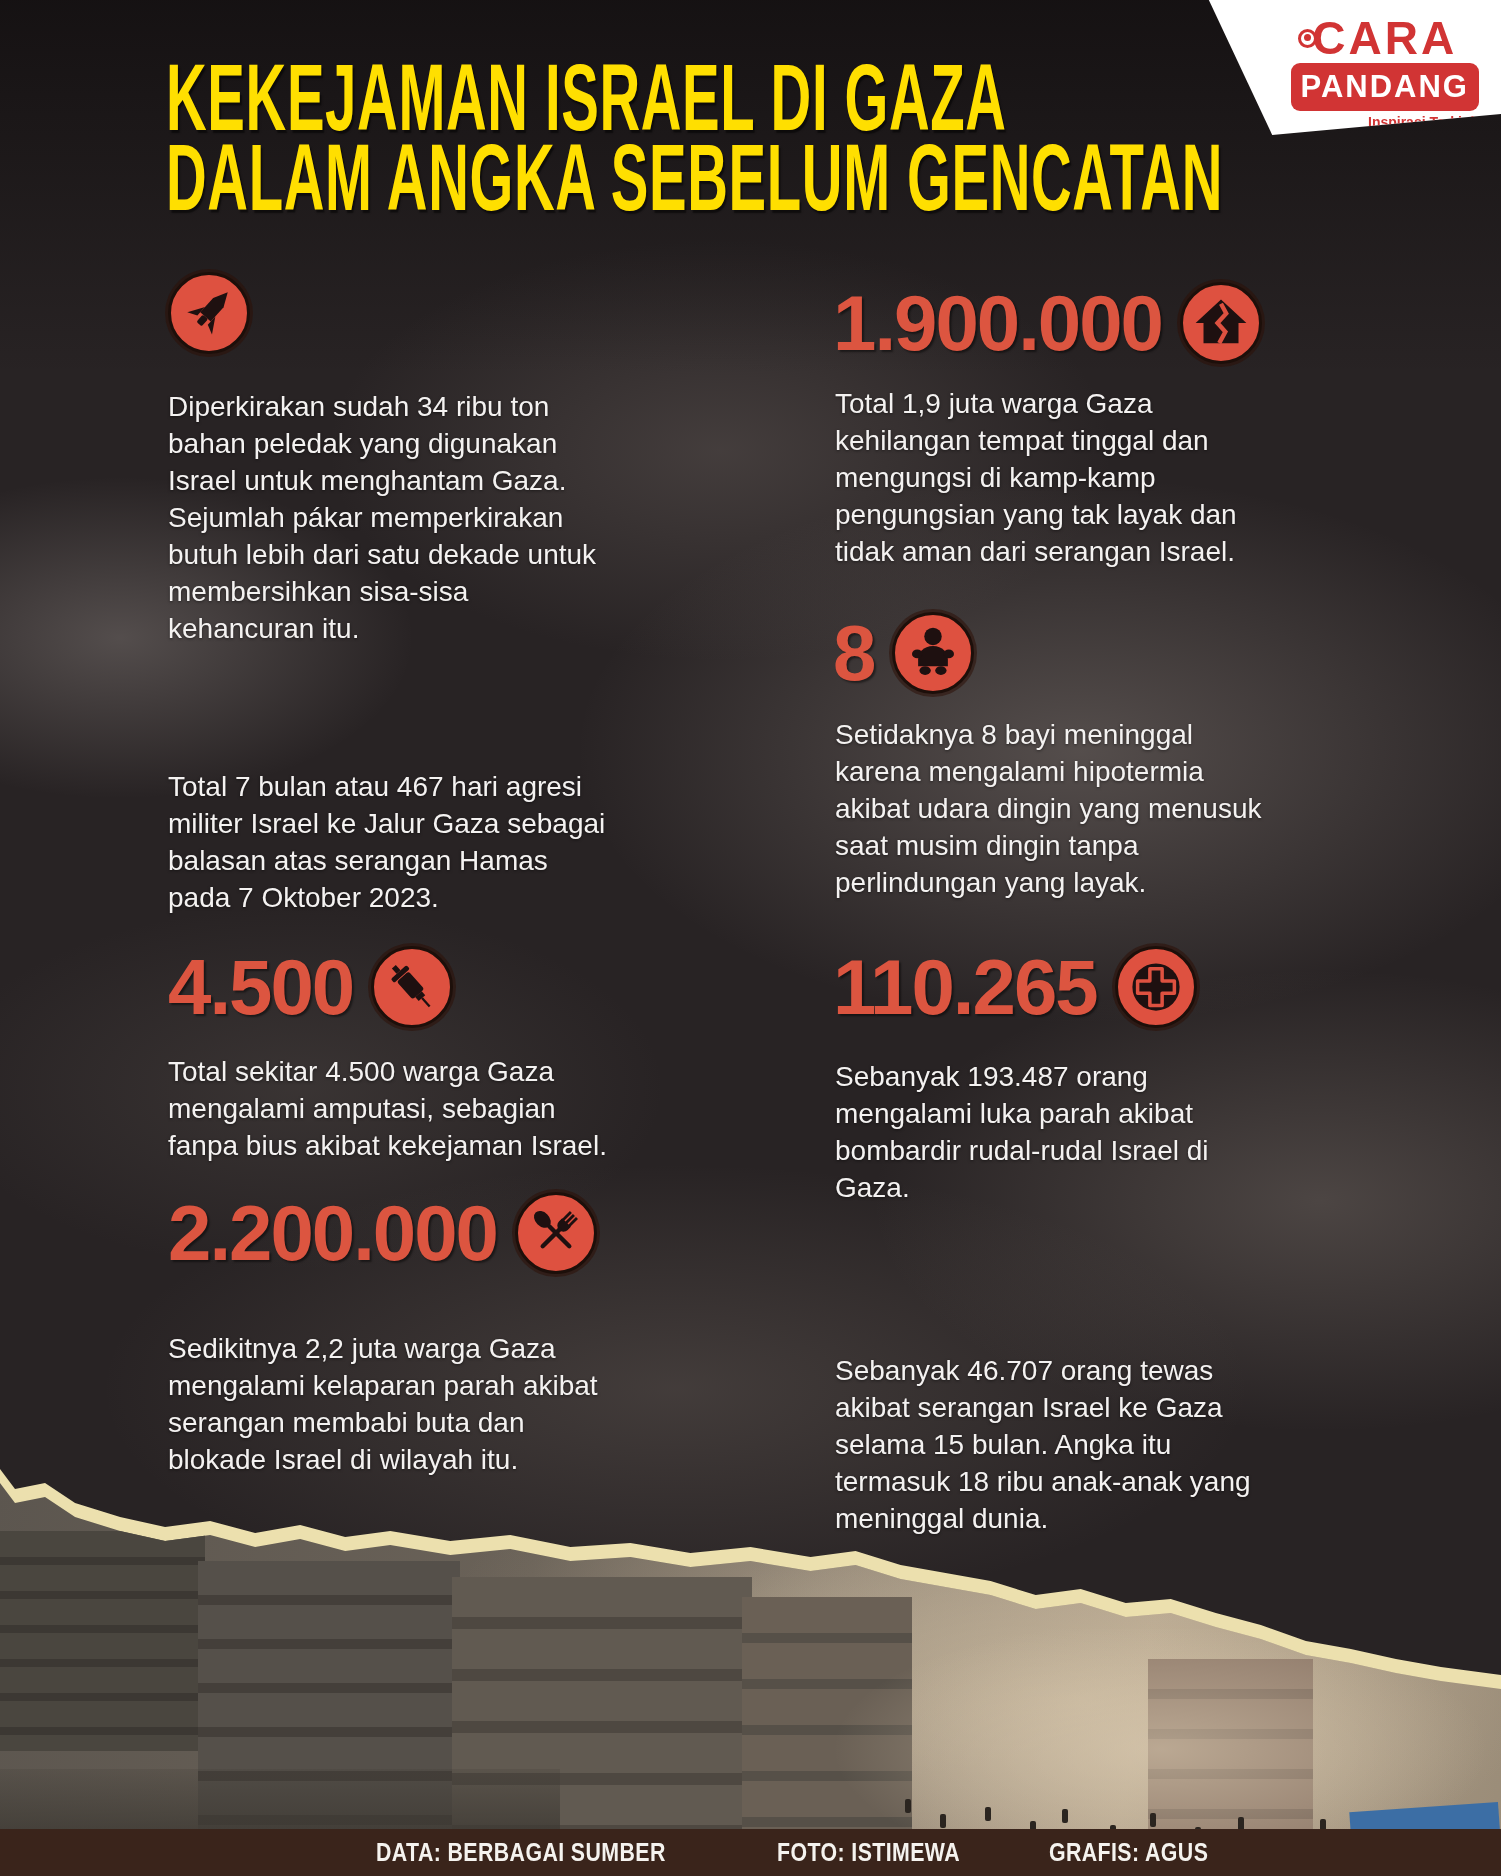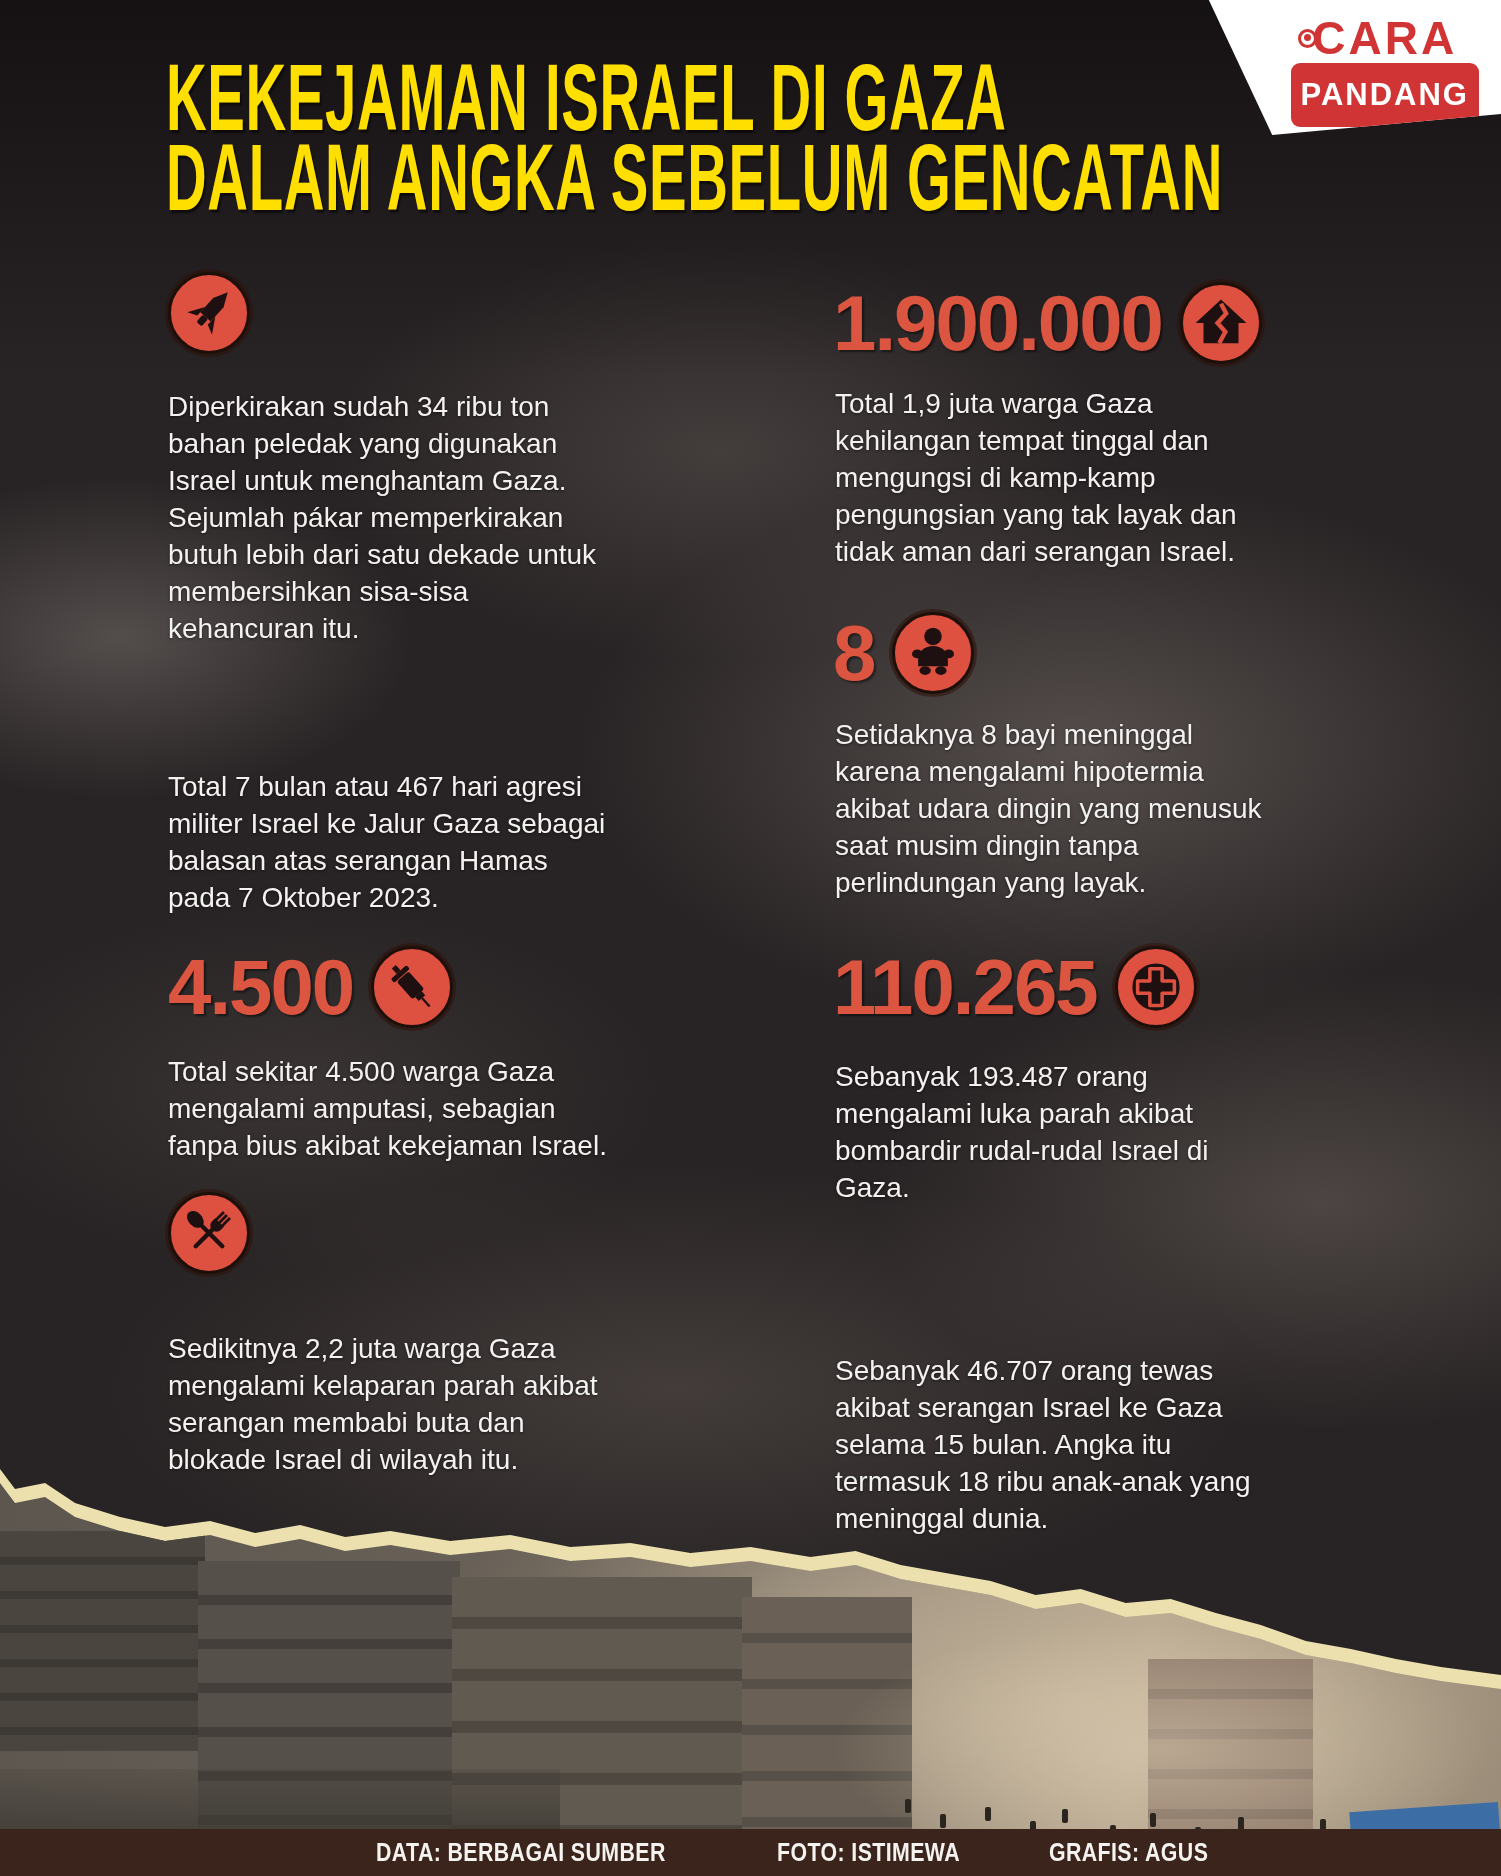--- a/index.html
+++ b/index.html
@@ -21,21 +21,21 @@
     text-shadow:3px 3px 2px rgba(0,0,0,0.55);}
   .logo-plate{position:absolute;right:0;top:0;width:352px;height:150px;background:#ffffff;
     clip-path:polygon(17% 0,100% 0,100% 76%,35% 90%);z-index:5;}
   .logo-stack{position:absolute;right:22px;top:16px;text-align:center;}
   .logo-cara{position:relative;color:#d13434;font-weight:800;font-size:46px;line-height:44px;
     letter-spacing:3px;font-family:"Liberation Sans",sans-serif;}
   .c-eye{position:absolute;left:7px;top:13px;width:19px;height:19px;border-radius:50%;
     background:#ffffff;border:3px solid #d13434;box-sizing:border-box;}
   .c-eye span{position:absolute;left:3px;top:2px;width:7px;height:7px;border-radius:50%;background:#d13434;}
   .logo-pandang{margin-top:3px;background:#d13434;color:#ffffff;font-weight:800;font-size:31px;
-    line-height:40px;padding:12px 10px;border-radius:9px;letter-spacing:2px;}
+    line-height:40px;padding:4px 10px;border-radius:9px;letter-spacing:2px;}
   .logo-tagline{margin-top:3px;color:#d13434;font-weight:700;font-size:14px;text-align:right;}
   
   .stat-row{position:absolute;display:flex;align-items:center;gap:18px;z-index:2;}
   .stat-value{color:#dc5540;font-weight:800;font-size:78px;line-height:80px;letter-spacing:-2px;
     text-shadow:2px 2px 2px rgba(0,0,0,0.45);}
   .stat-icon{width:76px;height:76px;border-radius:50%;background:#de5140;flex:0 0 auto;
     border:3px solid #1d0f0a;box-shadow:0 0 0 3px rgba(45,16,8,0.55);display:flex;
     align-items:center;justify-content:center;}
   .stat-icon svg{width:70px;height:70px;display:block;}
   .stat-desc{position:absolute;margin:0;color:#f4f2f1;font-size:28px;line-height:37px;
@@ -138,20 +138,21 @@
         <rect x="38.8" y="57" width="2.6" height="13"></rect>
           </g>
         </svg>
     </span>
   </div>
   <p class="stat-desc" style="left:168px;top:1053px">Total sekitar 4.500 warga Gaza
 mengalami amputasi, sebagian
 fanpa bius akibat kekejaman Israel.</p>
 
   <div class="stat-row" style="left:168px;top:1192px">
+    <span class="stat-value">2.200.000</span>
     <span class="stat-icon">
       <svg viewBox="0 0 80 80" fill="#1e1010">
         <g transform="rotate(-45 40 40)">
             <ellipse cx="40" cy="18" rx="8" ry="11"></ellipse>
             <rect x="37.5" y="27" width="5" height="37" rx="2.5"></rect>
           </g>
         <g transform="rotate(45 40 40)">
             <rect x="33.5" y="11" width="3.2" height="14"></rect>
             <rect x="38.4" y="11" width="3.2" height="14"></rect>
             <rect x="43.3" y="11" width="3.2" height="14"></rect>

